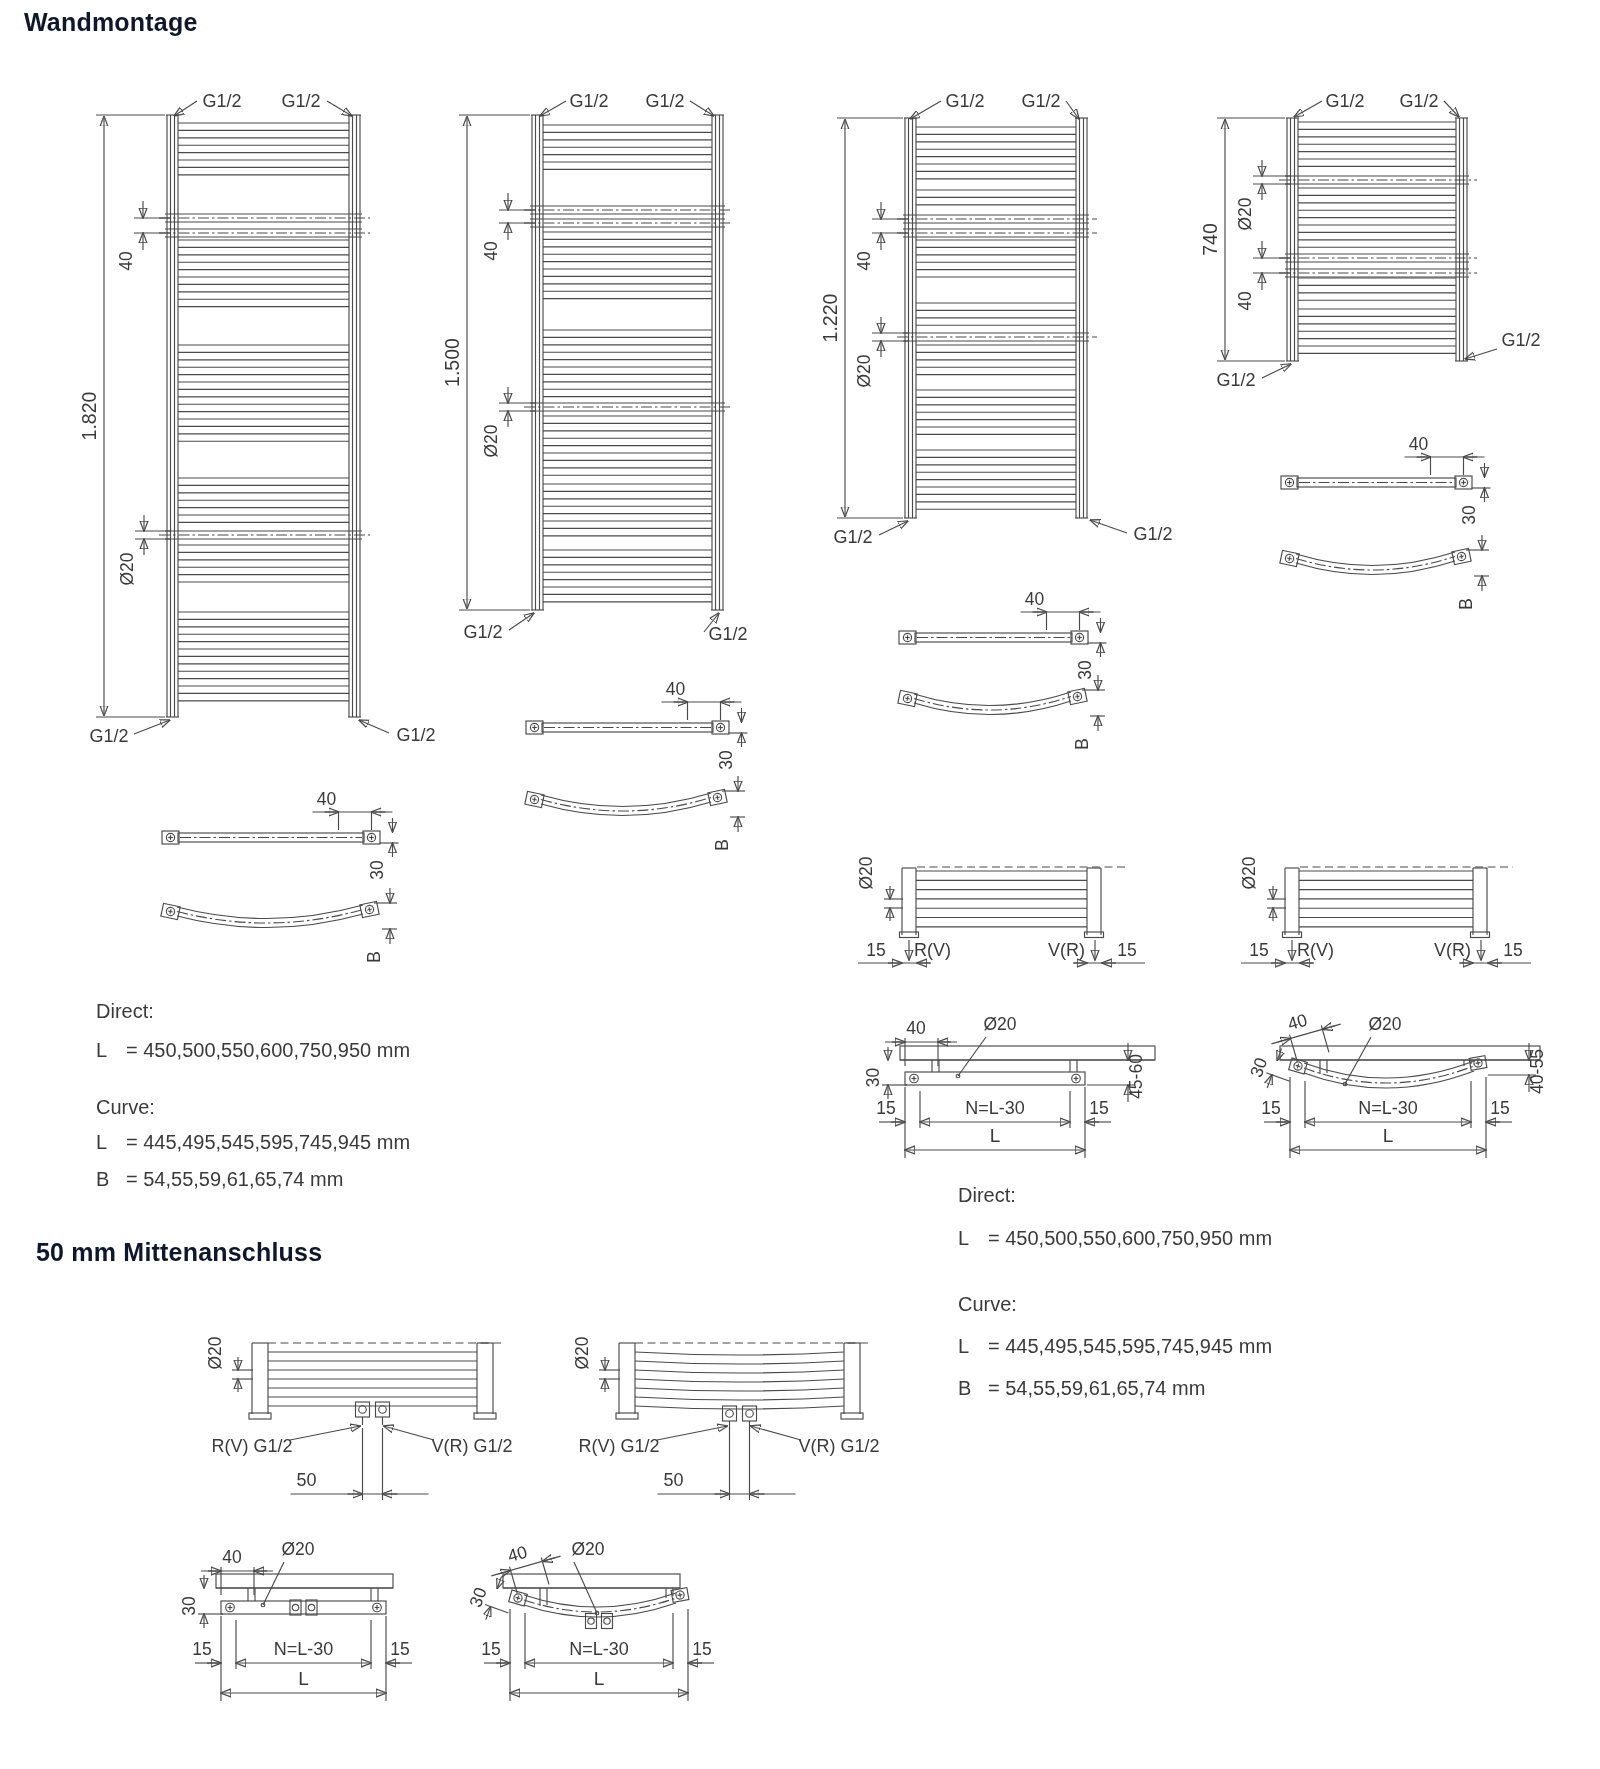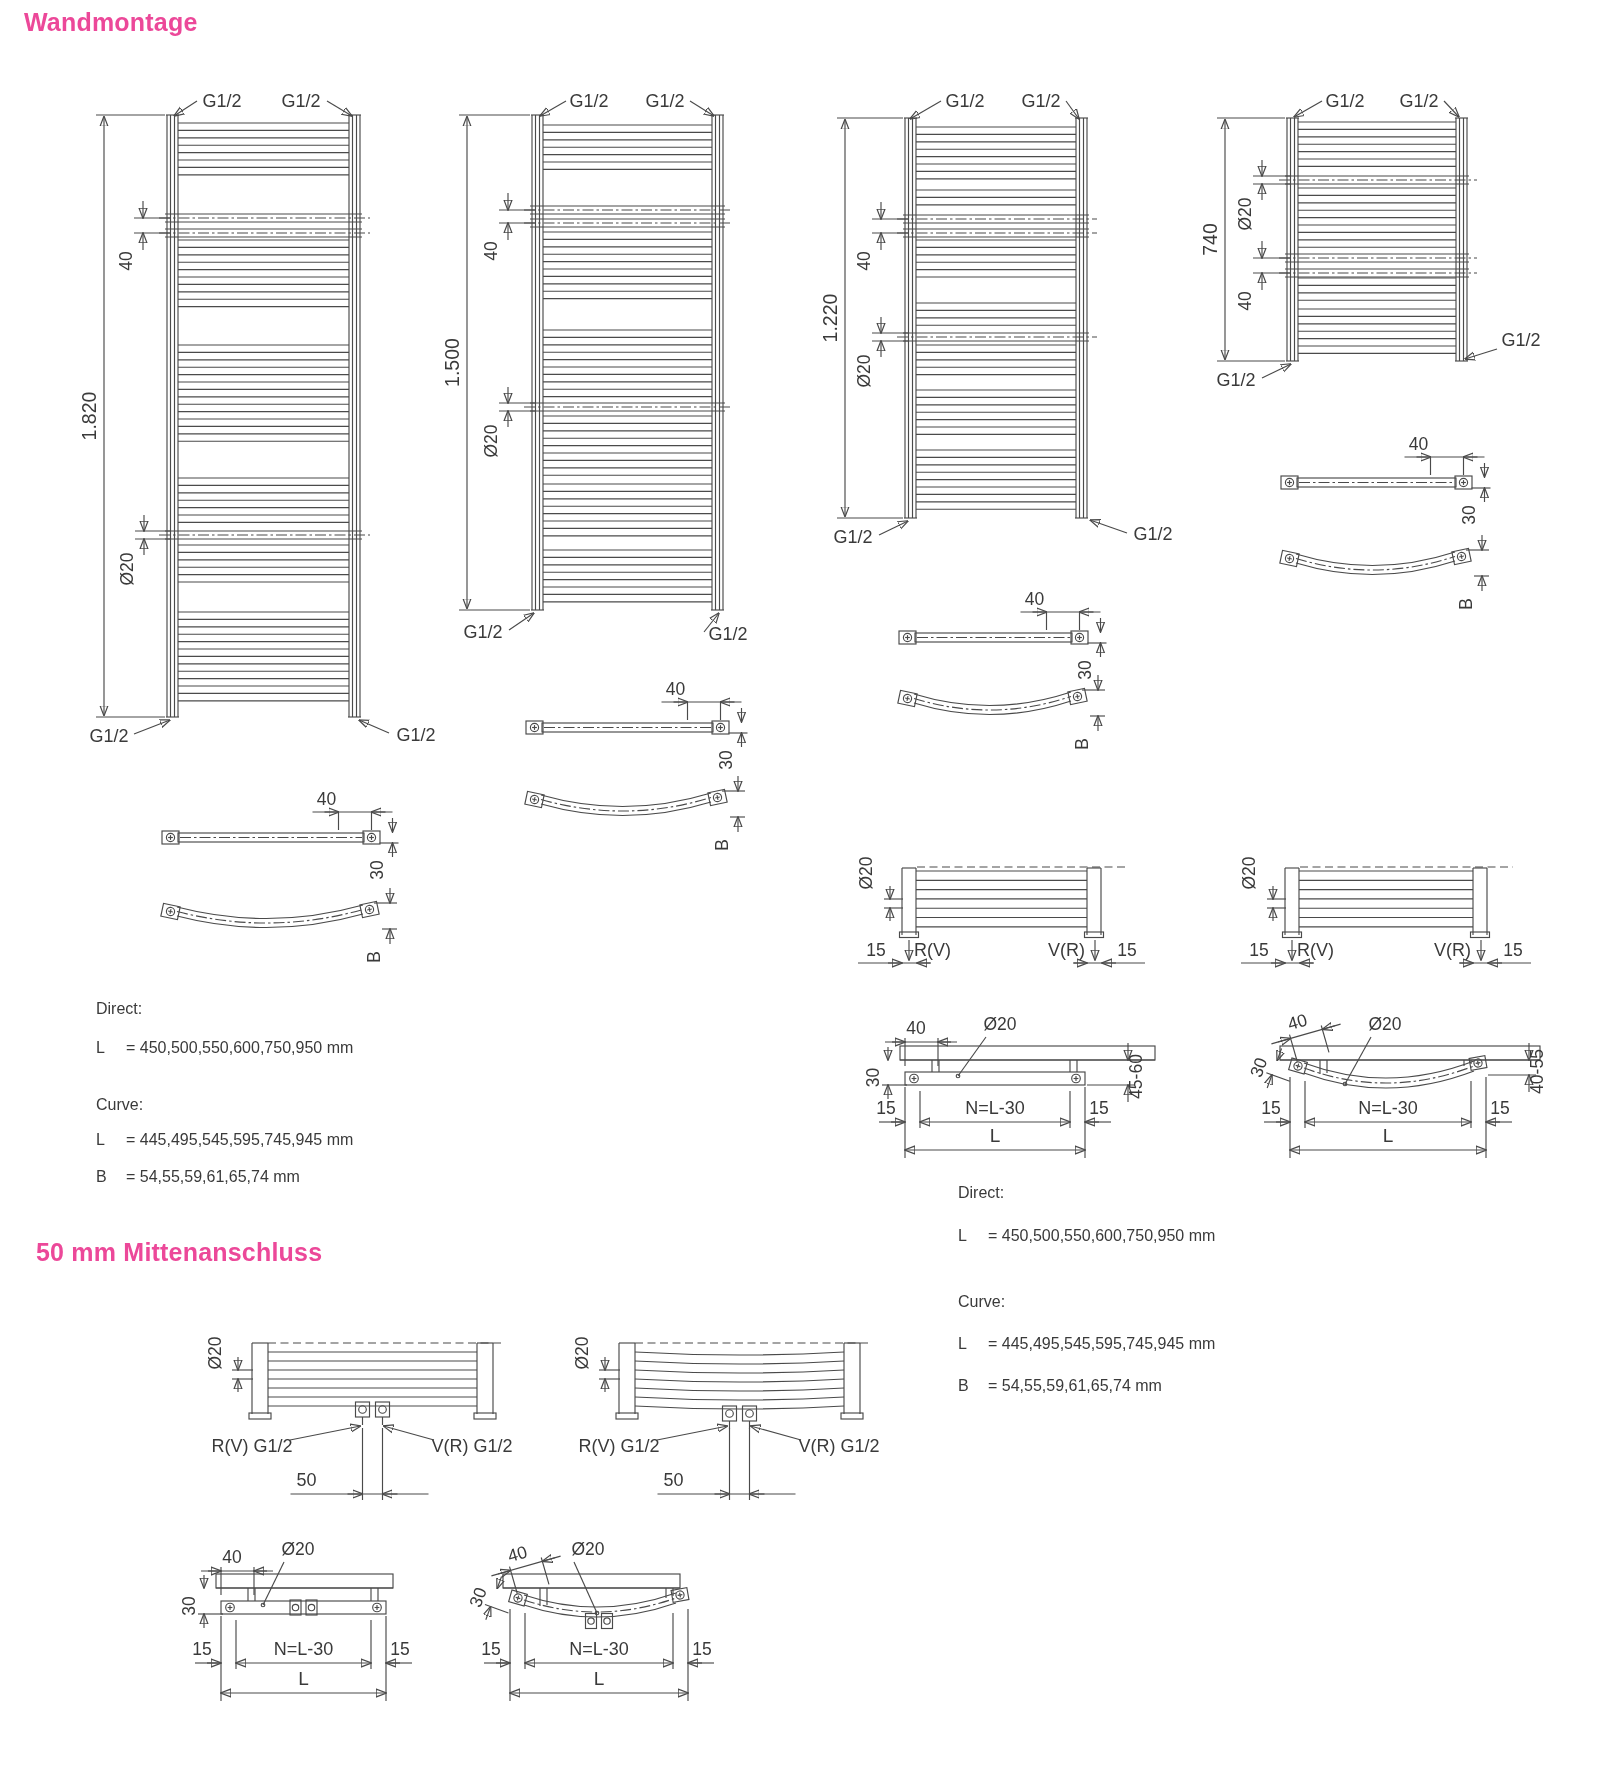--- a/index.html
+++ b/index.html
@@ -1,25 +1,25 @@
 <!DOCTYPE html>
 <html><head>
 <meta charset="utf-8">
 <style>
   *{margin:0;padding:0;box-sizing:border-box}
   html,body{background:#ffffff}
   body{width:1600px;height:1769px;position:relative;font-family:"Liberation Sans",sans-serif;color:#3a3a3a;overflow:hidden}
-  .title{position:absolute;font-weight:bold;font-size:25px;color:#ec4899;letter-spacing:0.2px}
+  .title{position:absolute;font-weight:bold;font-size:25px;color:#0f172a;letter-spacing:0.2px}
   svg#drawing{position:absolute;left:0;top:0}
   svg#drawing line,svg#drawing path,svg#drawing rect,svg#drawing circle{stroke:#4a4a4a;stroke-width:1.15;fill:none}
   svg#drawing .dd{stroke-dasharray:11 3 2.5 3}
   svg#drawing .wall{stroke-dasharray:8 4.5}
   svg#drawing text{fill:#3a3a3a;stroke:none;font-family:"Liberation Sans",sans-serif}
   .specs{position:absolute;width:380px;height:210px}
-  .sp-t,.sp-r{position:absolute;font-size:16px;white-space:nowrap}
+  .sp-t,.sp-r{position:absolute;font-size:20px;white-space:nowrap}
   .sp-r .k{display:inline-block;width:30px}
 </style>
 </head>
 <body>
 
 <div class="title" style="left:24px;top:8px">Wandmontage</div>
 
 <div class="title" style="left:36px;top:1238px">50 mm Mittenanschluss</div>
 
 <svg id="drawing" width="1600" height="1769">

